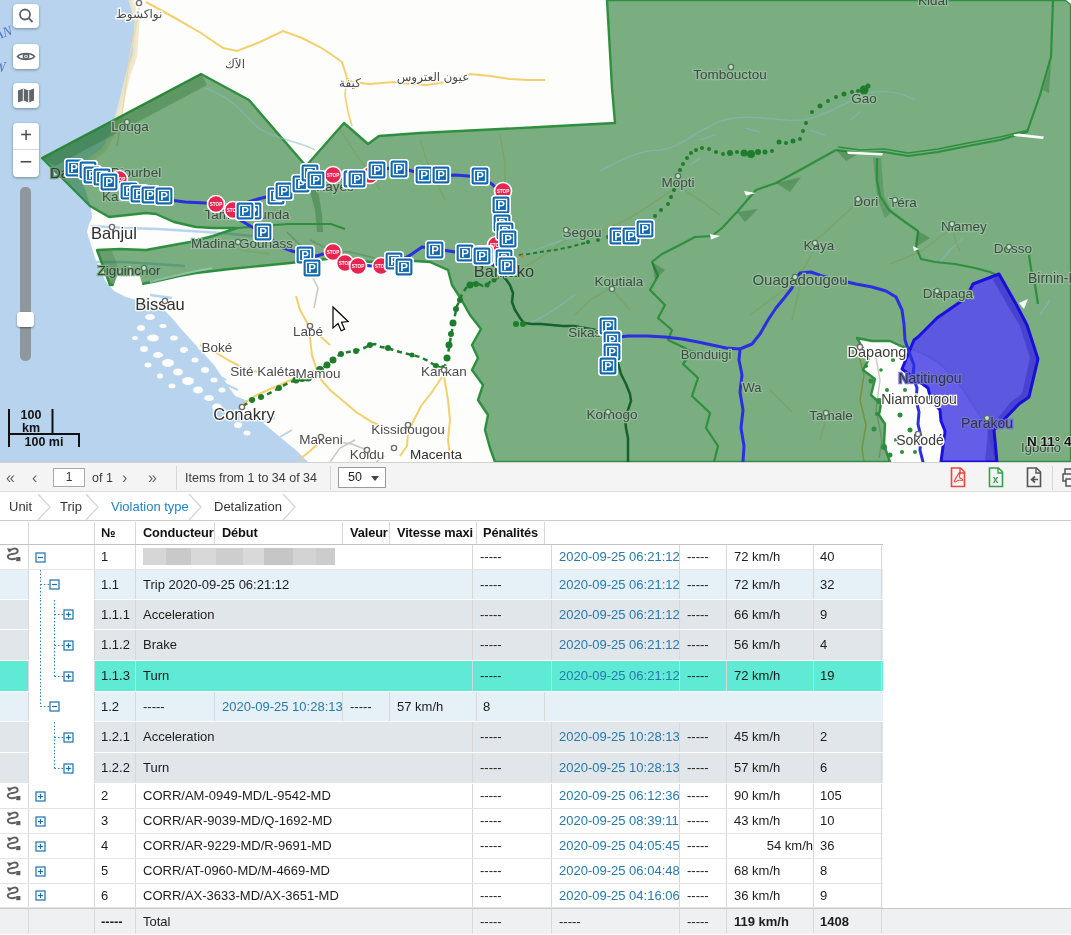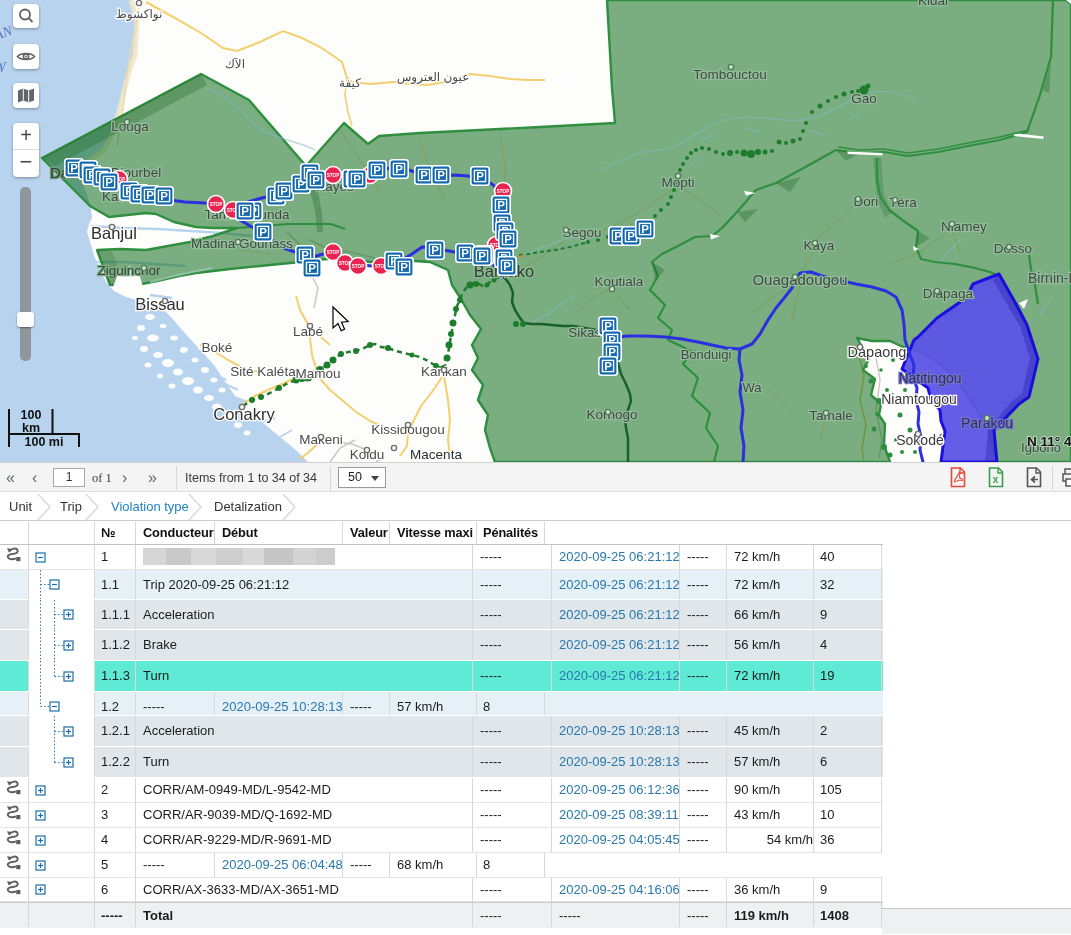--- a/index.html
+++ b/index.html
@@ -437,21 +437,21 @@
 <text x="31" y="19" font-size="12.5" font-weight="bold" fill="#111" text-anchor="middle" font-family="Liberation Sans,sans-serif">100</text>
 <text x="31" y="32" font-size="12.5" font-weight="bold" fill="#111" text-anchor="middle" font-family="Liberation Sans,sans-serif">km</text>
 <text x="44" y="45.5" font-size="12.5" font-weight="bold" fill="#111" text-anchor="middle" font-family="Liberation Sans,sans-serif">100 mi</text>
 </svg>
 </div>
 
 <div id="pager">
   <span class="nav" style="left:6px;font-size:16px;">«</span>
   <span class="nav" style="left:32px;font-size:16px;">‹</span>
   <span id="pginput">1</span>
-  <span class="lbl" style="left:92px;font-family:Liberation Serif, serif;">of 1</span>
+  <span class="lbl" style="left:92px;">of 1</span>
   <span class="nav" style="left:122px;font-size:16px;">›</span>
   <span class="nav" style="left:148px;font-size:16px;">»</span>
   <span class="sep" style="left:176px;"></span>
   <span class="lbl" style="left:185px;">Items from 1 to 34 of 34</span>
   <span class="sep" style="left:330px;"></span>
   <span id="pgsel">50<span class="caret"></span></span>
   <svg class="picon" style="left:950px;" width="16" height="21" viewBox="0 0 16 21">
     <path d="M1.5 1h9l4 4v14.5h-13z" fill="none" stroke="#e8473f" stroke-width="1.6"></path>
     <path d="M10 1v5h5" fill="none" stroke="#e8473f" stroke-width="1.4"></path>
     <path d="M4.5 15c-1-.5 2-4.5 3-6.5s2-3.5 2.6-3c.7.6-1.6 4-.6 5s3.6 1.7 3.3 2.6c-.3.8-3-.3-4.3.2s-3 2.2-4 1.7z" fill="none" stroke="#e8473f" stroke-width="1.1"></path>
@@ -599,21 +599,21 @@
           </svg>
         </div>
         <div class="c c2" style="line-height:30px;">1.1.3</div>
         <div class="c c3" style="line-height:30px;">Turn</div>
         <div class="c c4" style="line-height:30px;">-----</div>
         <div class="c c5" style="line-height:30px;">2020-09-25 06:21:12</div>
         <div class="c c6" style="line-height:30px;">-----</div>
         <div class="c c7" style="line-height:30px;">72 km/h</div>
         <div class="c c8" style="line-height:30px;">19</div>
       </div>
-      <div class="trow" style="height:24px;background:#e6f0f7;border-bottom:1px solid #ffffff;">
+      <div class="trow" style="height:30px;background:#e6f0f7;border-bottom:1px solid #ffffff;">
         <div class="c c0" style="line-height:29px;"></div>
         <div class="c c1" style="background:#ffffff;">
           <svg width="66" height="29" style="display:block">
             <path d="M11.5 0V14.5" stroke="#2f7cb5" stroke-width="1" stroke-dasharray="1.5,2"></path>
             <path d="M11.5 14.5H21" stroke="#2f7cb5" stroke-width="1" stroke-dasharray="1.5,2"></path>
             <rect x="21" y="10" width="9" height="9" fill="#fff" stroke="#1b6fa8" stroke-width="1.2"></rect>
             <path d="M23 14.5h5" stroke="#1b6fa8" stroke-width="1.2"></path>
           </svg>
         </div>
         <div class="c c2" style="line-height:29px;">1.2</div>
@@ -747,20 +747,21 @@
           </svg>
         </div>
         <div class="c c1" style="background:#ffffff;">
           <svg width="66" height="24" style="display:block">
             <rect x="7" y="8" width="9" height="9" fill="#fff" stroke="#1b6fa8" stroke-width="1.2"></rect>
             <path d="M9 12.5h5" stroke="#1b6fa8" stroke-width="1.2"></path>
             <path d="M11.5 10v5" stroke="#1b6fa8" stroke-width="1.2"></path>
           </svg>
         </div>
         <div class="c c2" style="line-height:24px;">5</div>
+        <div class="c c3" style="line-height:24px;">CORR/AT-0960-MD/M-4669-MD</div>
         <div class="c c4" style="line-height:24px;">-----</div>
         <div class="c c5" style="line-height:24px;">2020-09-25 06:04:48</div>
         <div class="c c6" style="line-height:24px;">-----</div>
         <div class="c c7" style="line-height:24px;">68 km/h</div>
         <div class="c c8" style="line-height:24px;">8</div>
       </div>
       <div class="trow" style="height:24px;background:#ffffff;border-bottom:1px solid #e4e4e4;">
         <div class="c c0" style="line-height:23px;">
           <svg width="22" height="18" style="display:block;margin:auto">
             <g stroke="#5e5e5e" fill="none" stroke-width="1.9">
@@ -782,21 +783,21 @@
         <div class="c c4" style="line-height:23px;">-----</div>
         <div class="c c5" style="line-height:23px;">2020-09-25 04:16:06</div>
         <div class="c c6" style="line-height:23px;">-----</div>
         <div class="c c7" style="line-height:23px;">36 km/h</div>
         <div class="c c8" style="line-height:23px;">9</div>
       </div>
       <div class="trow" style="height:26px;background:#eef0f2;border-bottom:1px solid transparent;border-top:1px solid #c9c9c9;">
         <div class="c c0" style="line-height:25px;"></div>
         <div class="c c1" style="background:#eef0f2;"></div>
         <div class="c c2" style="line-height:25px;font-weight:bold;">-----</div>
-        <div class="c c3" style="line-height:25px;font-weight:bold;">Total</div>
+        <div class="c c3" style="line-height:25px;font-weight:normal;">Total</div>
         <div class="c c4" style="line-height:25px;">-----</div>
         <div class="c c5" style="line-height:25px;color:#1c1c1c !important;">-----</div>
         <div class="c c6" style="line-height:25px;">-----</div>
         <div class="c c7" style="line-height:25px;font-weight:bold;">119 km/h</div>
         <div class="c c8" style="line-height:25px;font-weight:bold;">1408</div>
       </div>
       <div style="position: absolute; left: 882px; top: 386px; width: 189px; height: 26px; background: rgb(238, 240, 242); border-top: 1px solid rgb(201, 201, 201); box-sizing: border-box;"></div>
     </div>
 </div>
 

